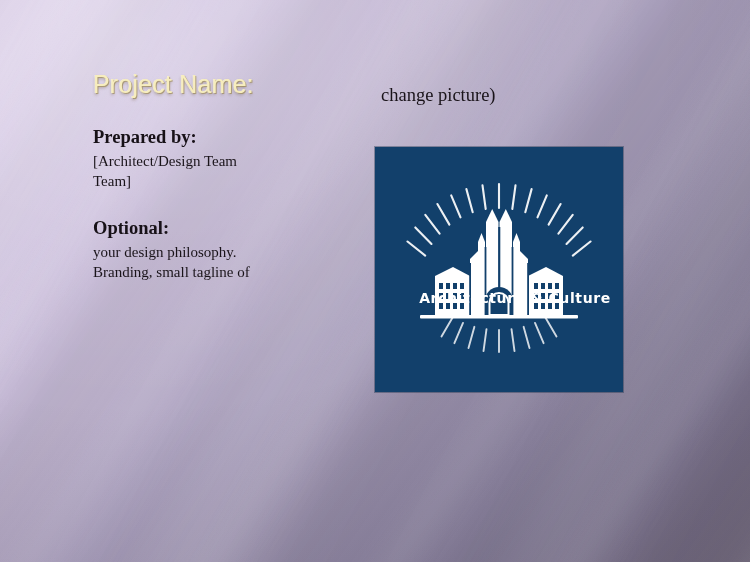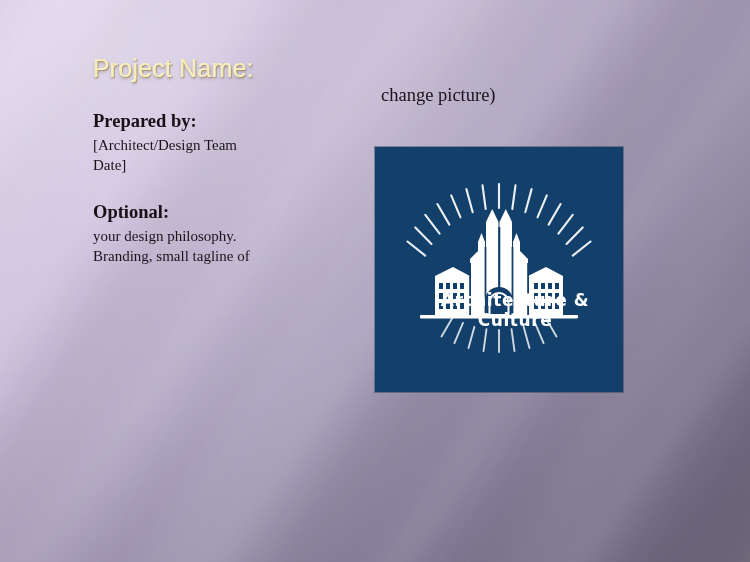--- a/index.html
+++ b/index.html
@@ -61,21 +61,21 @@
                 rgba(255,255,255,0.06) 34%,
                 rgba(0,0,0,0.00) 58%,
                 rgba(30,20,45,0.10) 100%);
     pointer-events: none;
   }
 
   
   .left-col {
     position: absolute;
     left: 93px;
-    top: 54px;
+    top: 70px;
     width: 255px;
   }
   .slide-title {
     font-family: "Liberation Sans", sans-serif;
     font-size: 25px;
     font-weight: 400;
     line-height: 1.15;
     color: #f7edbd;
     letter-spacing: 0.2px;
     text-shadow:
@@ -129,21 +129,21 @@
     position: absolute;
     inset: 0;
   }
   .logo-wordmark {
     position: absolute;
     left: 0;
     right: 0;
     top: 143px;
     text-align: center;
     font-family: "DejaVu Sans", sans-serif;
-    font-size: 17px;
+    font-size: 14px;
     font-weight: bold;
     letter-spacing: 0.6px;
     color: #ffffff;
     padding-left: 32px;
   }
 </style>
 </head>
 <body>
 
 <div id="slide">
@@ -152,21 +152,21 @@
   <div id="streaks2"></div>
   <div id="vignette"></div>
 
   <div class="left-col">
 
     <h1 class="slide-title">Project Name:</h1>
 
     <div class="blk">
       <p class="lbl">Prepared by:</p>
       <p class="val">[Architect/Design Team</p>
-      <p class="val">Date]</p>
+      <p class="val">Team]</p>
     </div>
 
 
     <div class="blk">
       <p class="lbl">Optional:</p>
       <p class="val">your design philosophy.</p>
       <p class="val">Branding, small tagline of</p>
     </div>
 
   </div>

